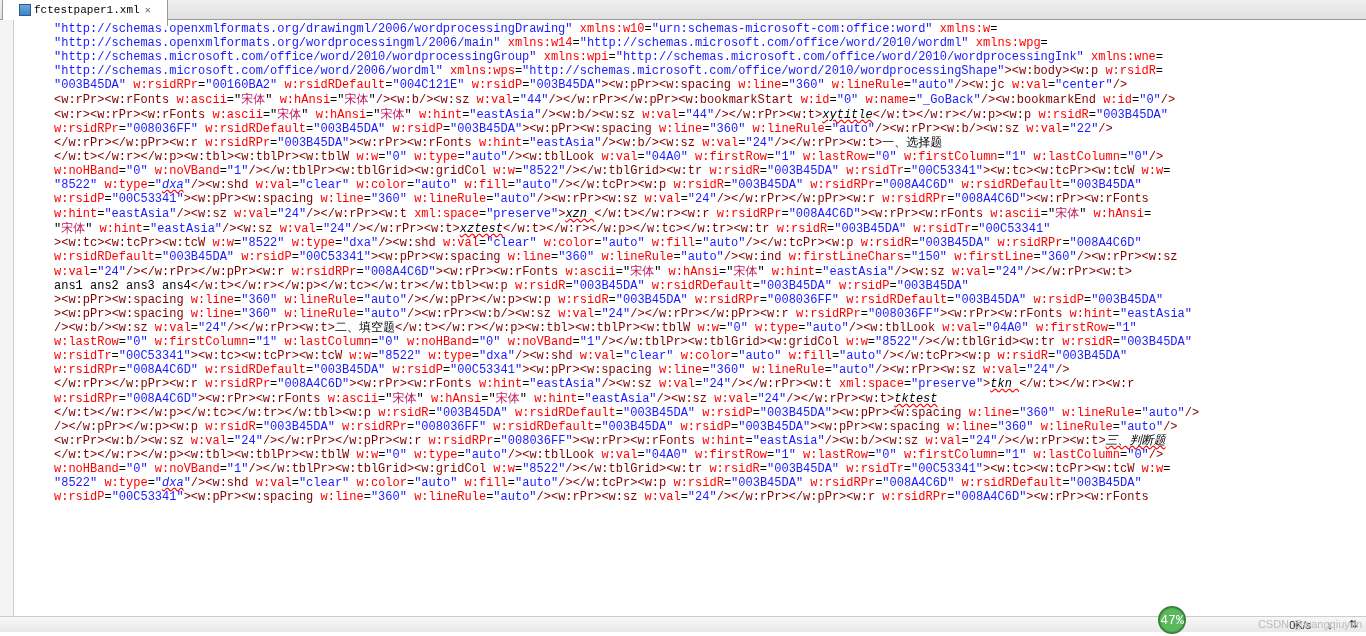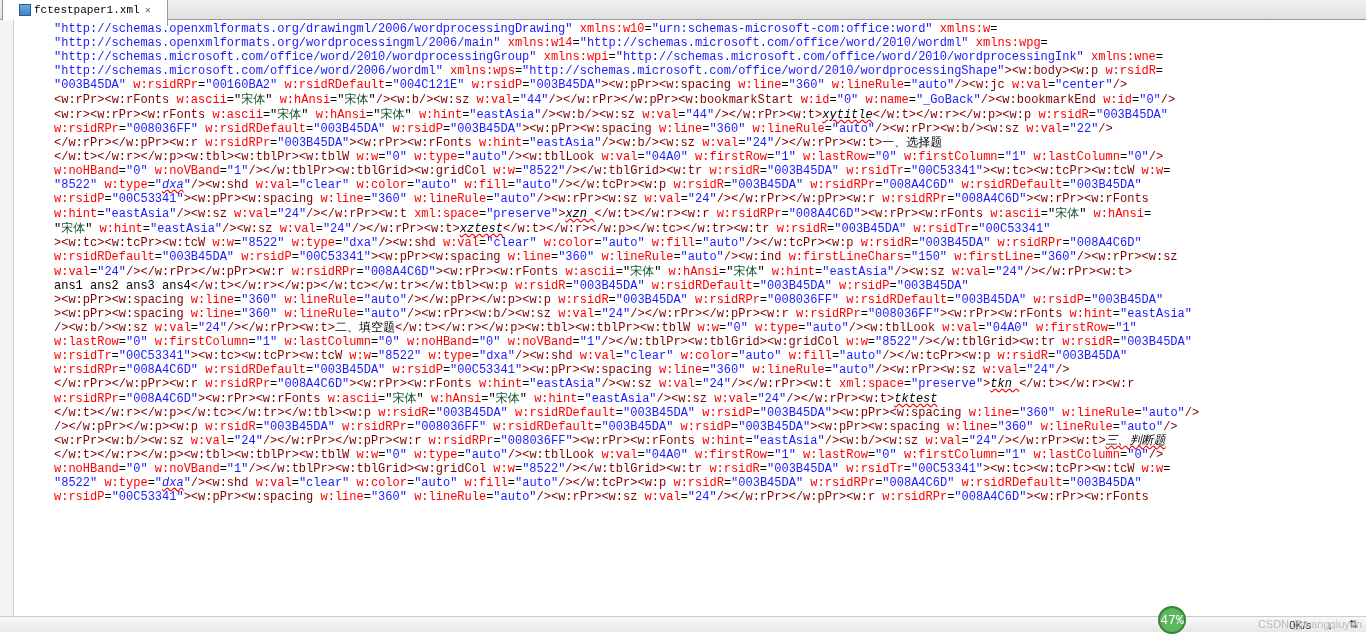--- a/index.html
+++ b/index.html
@@ -11,21 +11,21 @@
 .editor-wrap { display: flex; height: 596px; }
 .gutter { width: 14px; background: #f4f4f4; border-right: 1px solid #ccc; }
 .code-area { flex: 1; padding: 2px 4px 2px 40px; overflow: auto; line-height: 14px; white-space: normal; word-break: break-all; }
 .status-bar { height: 16px; background: linear-gradient(#f8f8f8, #e8e8e8); border-top: 1px solid #ccc; display: flex; justify-content: flex-end; align-items: center; padding: 0 8px; font-size: 11px; font-family: Arial, sans-serif; gap: 16px; color: #333; }
 .progress-badge { width: 28px; height: 28px; border-radius: 50%; background: radial-gradient(circle, #5cb85c 60%, #449d44); color: #fff; font-size: 13px; display: flex; align-items: center; justify-content: center; position: absolute; bottom: 2px; right: 180px; border: 2px solid #3a833a; }
 .q { color: #1a1aff; }
 .tg { color: #800000; }
 .at { color: #ff0000; }
 .eq { color: #000; }
 .tx { color: #000; }
-.fn { color: #14532d; font-family: "SimSun", serif; }
+.fn { color: #be185d; font-family: "SimSun", serif; }
 .u { text-decoration: underline wavy #ff0000; font-style: italic; }
 .watermark { position: absolute; bottom: 6px; right: 4px; font-size: 11px; color: #bbb; font-family: Arial; }
 .code-area span { letter-spacing: 0; }
 </style>
 </head>
 <body>
 
 <div class="tab-bar">
   <div class="tab">
     <span class="tab-icon"></span>

